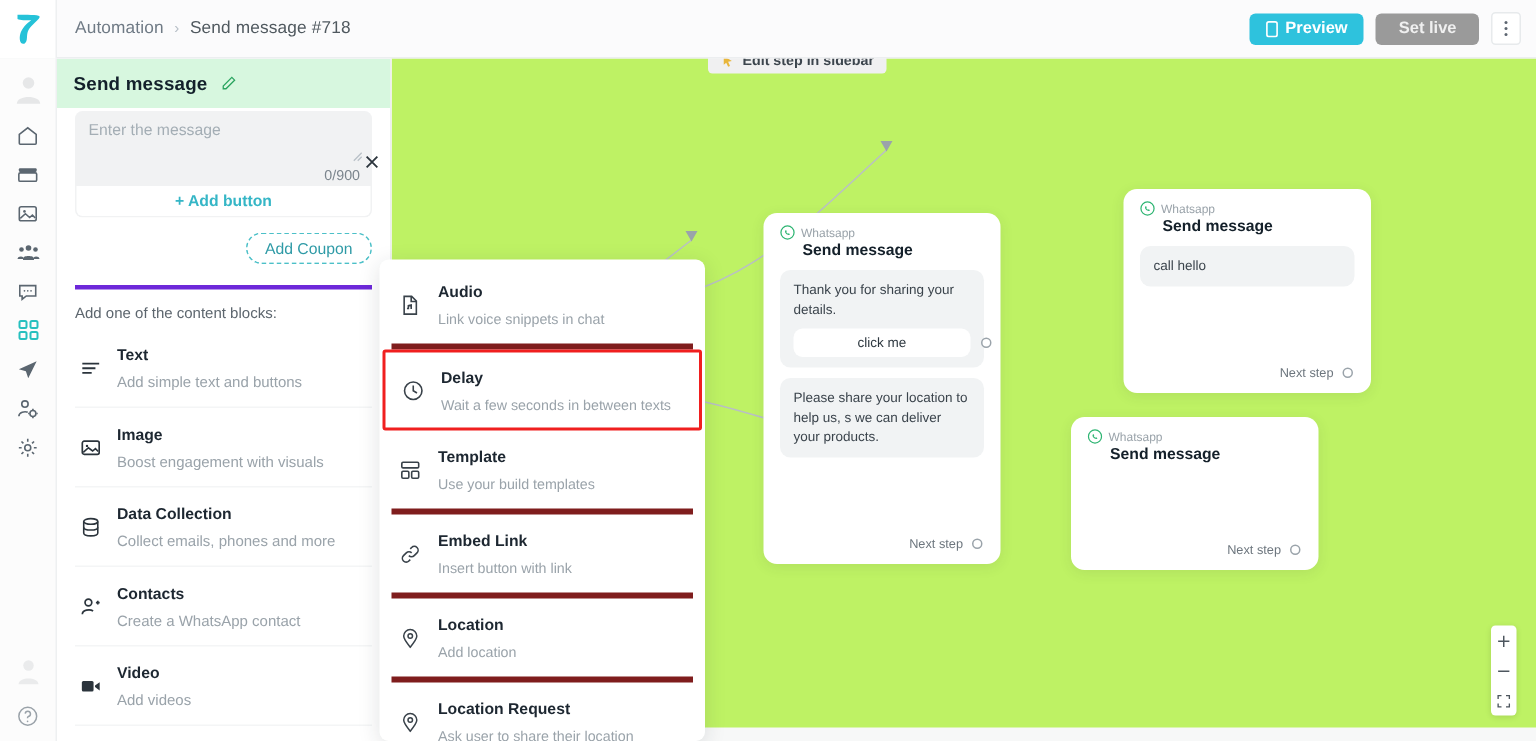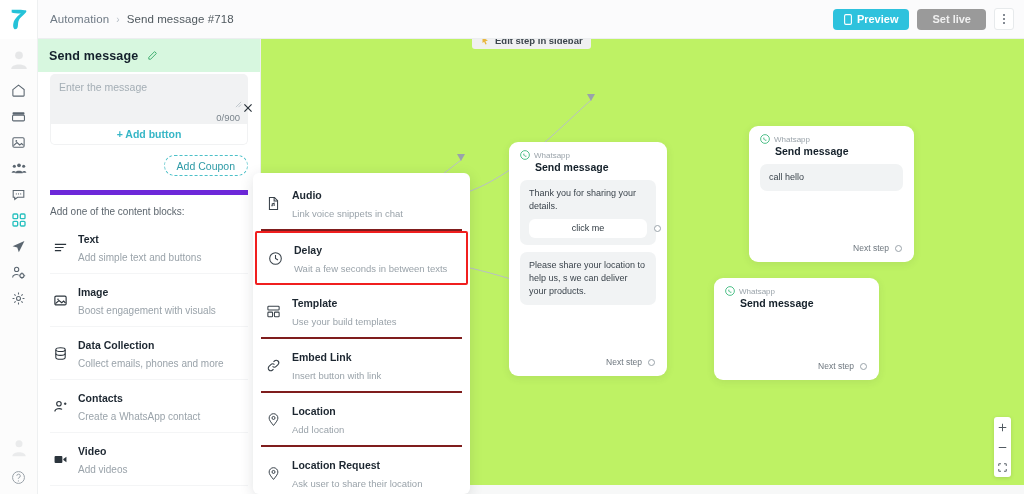--- a/index.html
+++ b/index.html
@@ -103,21 +103,21 @@
     border-radius: 13px; height: 21px; padding: 0 12px; font-size: 10.5px;
     display: flex; align-items: center; cursor: pointer; font-family: "Liberation Sans", sans-serif;
   }
   .editor-close {
     position: absolute; right: 5px; top: 62px; width: 14px; height: 14px;
     display: flex; align-items: center; justify-content: center; cursor: pointer;
     color: #2b343c; font-size: 13px; z-index: 31;
   }
   .blocks-label {
     margin: 14px 12px 4px 12px; font-size: 10px; color: #5d666e;
-    border-top: 5px solid #6d28d9; padding-top: 11px;
+    border-top: 3px solid #6d28d9; padding-top: 11px;
   }
   .block-list { padding: 0 12px; }
   .block-item {
     display: flex; align-items: center; gap: 9px; padding: 8px 4px 8px 2px;
     border-bottom: 1px solid #f4f5f6; cursor: pointer;
   }
   .block-ico { width: 17px; display: flex; align-items: center; justify-content: center; color: #2b343c; flex: 0 0 17px;}
   .block-tt { font-size: 10.5px; font-weight: bold; color: #1d2731; line-height: 1.25; }
   .block-sub { font-size: 10px; color: #9aa3aa; line-height: 1.3; margin-top: 1px; }
 
@@ -177,21 +177,21 @@
   }
 
   
   .dropdown {
     position: absolute; left: 253px; top: 173px; width: 217px; height: 321px;
     background: #fff; border-radius: 6px; box-shadow: 0 3px 14px rgba(30,40,50,.13);
     z-index: 50; overflow: hidden; padding: 4px 0 0 0;
   }
   .dd-item {
     display: flex; align-items: center; gap: 10px; margin: 0 8px; padding: 8px 4px;
-    border-bottom: 2px solid #7f1d1d; cursor: pointer; position: relative;
+    border-bottom: 4px solid #7f1d1d; cursor: pointer; position: relative;
   }
   .dd-item.highlight {
     border: 2px solid #f01f1f; border-radius: 2px; margin: 0 2px; padding: 7px 10px;
   }
   .dd-ico { width: 17px; flex: 0 0 17px; display: flex; align-items: center; justify-content: center; color: #39424a; }
   .dd-tt { font-size: 10.5px; font-weight: bold; color: #1d2731; line-height: 1.25; }
   .dd-sub { font-size: 9.5px; color: #9aa3aa; line-height: 1.3; margin-top: 1px; }
 </style>
 </head>
 <body>

